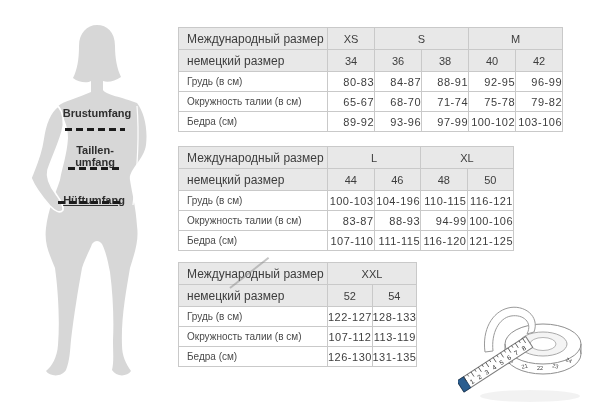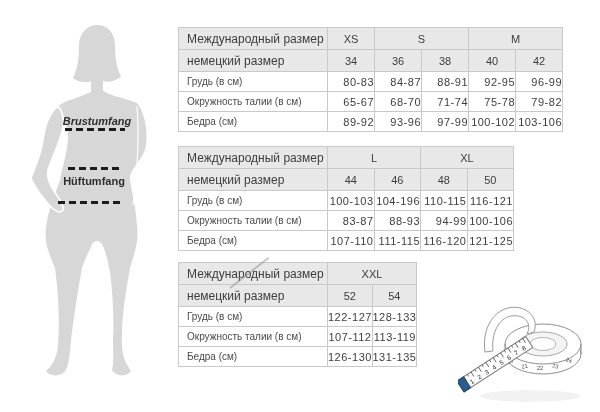--- a/index.html
+++ b/index.html
@@ -95,28 +95,32 @@
       C 41 155, 35 168, 31 178
       C 35 188, 43 198, 50 206
       C 55 211, 60 214, 63 210
       C 64 205, 60 200, 56 194
       C 50 186, 46 178, 48 170
       C 52 158, 58 146, 62 132
       C 65 122, 63 112, 58 106 Z"></path>
     <path fill="none" stroke="#ffffff" stroke-width="1.2" d="M 137 106 C 139 130, 138 165, 133 205"></path>
   </svg>
 
-  <div class="mlabel" style="left:55px;top:115px;width:84px;font-style:italic;">
+  <div class="mlabel" style="left:55px;top:107px;width:84px;">
     <span>Brustumfang</span>
   </div>
   <div class="dashline" style="left:65px;top:128px;width:60px;"></div>
 
+  <div class="mlabel" style="left:53px;top:144px;width:84px;">
+    <span>Taillen-</span><br>
+    <span>umfang</span>
+  </div>
   <div class="dashline" style="left:68px;top:167px;width:51px;"></div>
 
-  <div class="mlabel" style="left:52px;top:175px;width:84px;">
+  <div class="mlabel" style="left:52px;top:194px;width:84px;text-decoration:underline;">
     <span>Hüftumfang</span>
   </div>
   <div class="dashline" style="left:58px;top:201px;width:66px;"></div>
 
   <table class="size-table" id="t0">
       <tbody>
         <tr>
           <th class="lab">Международный размер</th>
           <th class="val">XS</th>
           <th class="val" colspan="2">S</th>

